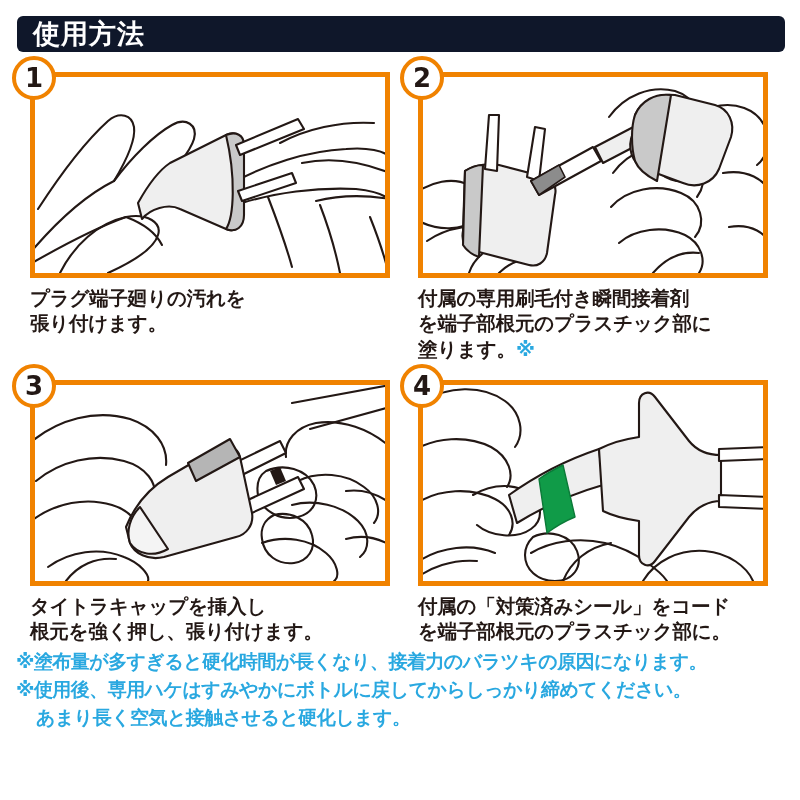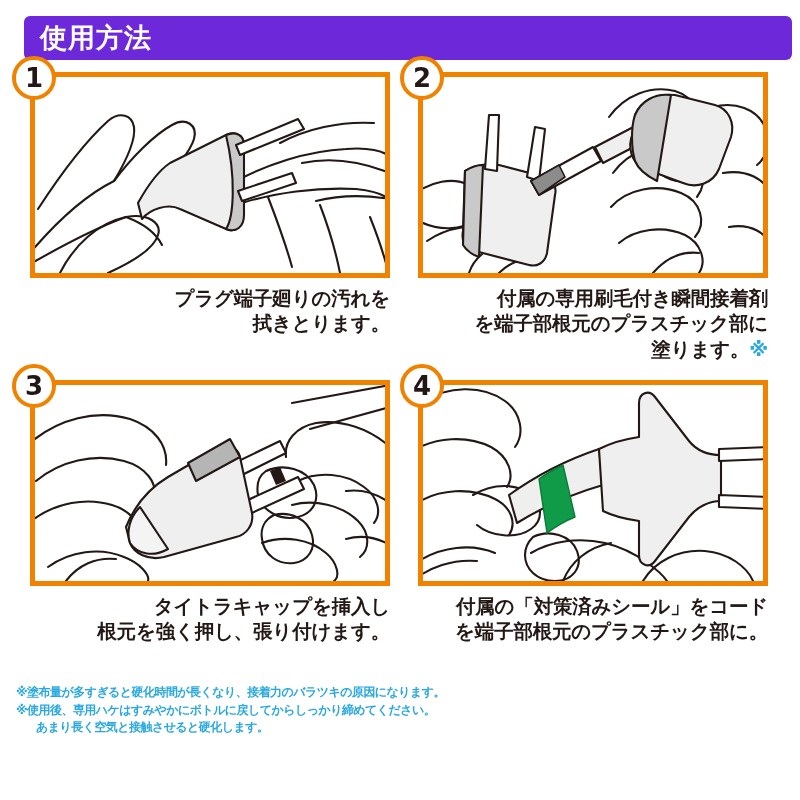--- a/index.html
+++ b/index.html
@@ -12,25 +12,25 @@
     background: #ffffff;
     font-family: "Liberation Sans", "DejaVu Sans", sans-serif;
     overflow: hidden;
     position: relative;
     -webkit-font-smoothing: antialiased;
   }
 
   
   .header-banner {
     position: absolute;
-    left: 24px;
+    left: 17px;
     top: 16px;
     width: 768px;
-    height: 44px;
-    background: #6d28d9;
+    height: 36px;
+    background: #0f172a;
     border-radius: 6px;
     display: flex;
     align-items: center;
     box-sizing: border-box;
     padding-left: 16px;
   }
   .header-title {
     color: #ffffff;
     font-size: 27px;
     font-weight: bold;
@@ -96,35 +96,34 @@
     font-family: "DejaVu Sans", "Liberation Sans", sans-serif;
   }
 
   .step-caption {
     margin-top: 8px;
     color: #231815;
     font-size: 19.5px;
     font-weight: bold;
     line-height: 1.30;
     letter-spacing: -0.2px;
-    text-align: right;
   }
   .step-caption .cap-line { display: block; white-space: nowrap; }
   .cap-mark { color: #29a8e0; }
 
   .row-gap { height: 18px; }
 
   
   .footer-notes {
     position: absolute;
     left: 16px;
-    top: 684px;
+    top: 648px;
     width: 784px;
     color: #29a8e0;
-    font-size: 12px;
+    font-size: 19px;
     font-weight: bold;
     line-height: 1.47;
     letter-spacing: -0.55px;
   }
   .footer-notes .note-line {
     display: block;
     white-space: nowrap;
   }
   .footer-notes .note-line.indent { padding-left: 20px; }
 </style>
@@ -174,21 +173,21 @@
               <path d="M208,114 L262,96 L266,106 L212,124 Z"></path>
             </g>
           </svg>
         </div>
         <div class="step-badge">
           <span>1</span>
         </div>
       </div>
       <div class="step-caption">
         <span class="cap-line">プラグ端子廻りの汚れを</span>
-        <span class="cap-line"><span>拭きとります。</span></span>
+        <span class="cap-line"><span>張り付けます。</span></span>
       </div>
     </div>
 
     <div class="step-cell right">
       <div class="panel-wrap">
         <div class="panel-frame">
           <svg class="panel-svg" viewBox="0 0 360 196" preserveAspectRatio="xMidYMid slice">
             <g fill="none" stroke="#231815" stroke-width="2.1" stroke-linecap="round" stroke-linejoin="round">
 
               <path d="M0,118 C18,104 40,100 56,108 C70,116 72,132 62,142 C50,154 24,154 6,144"></path>

